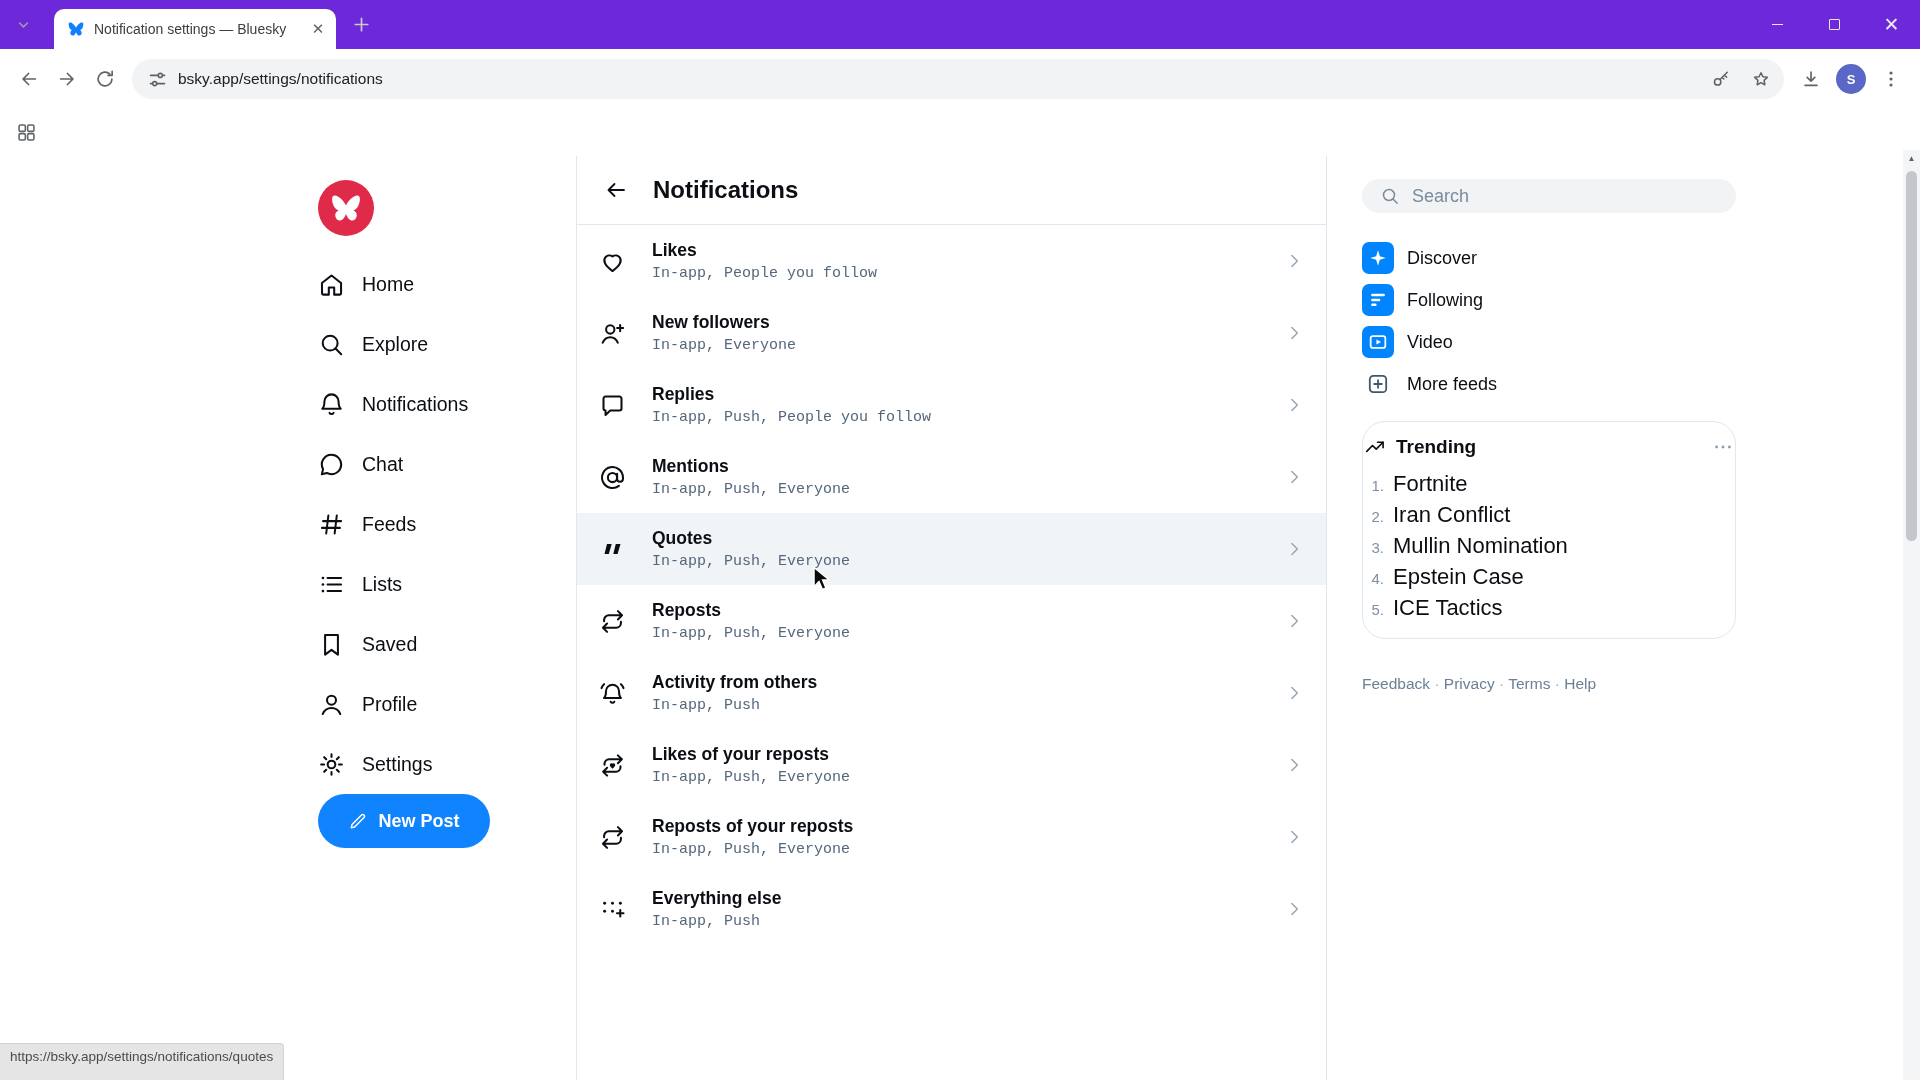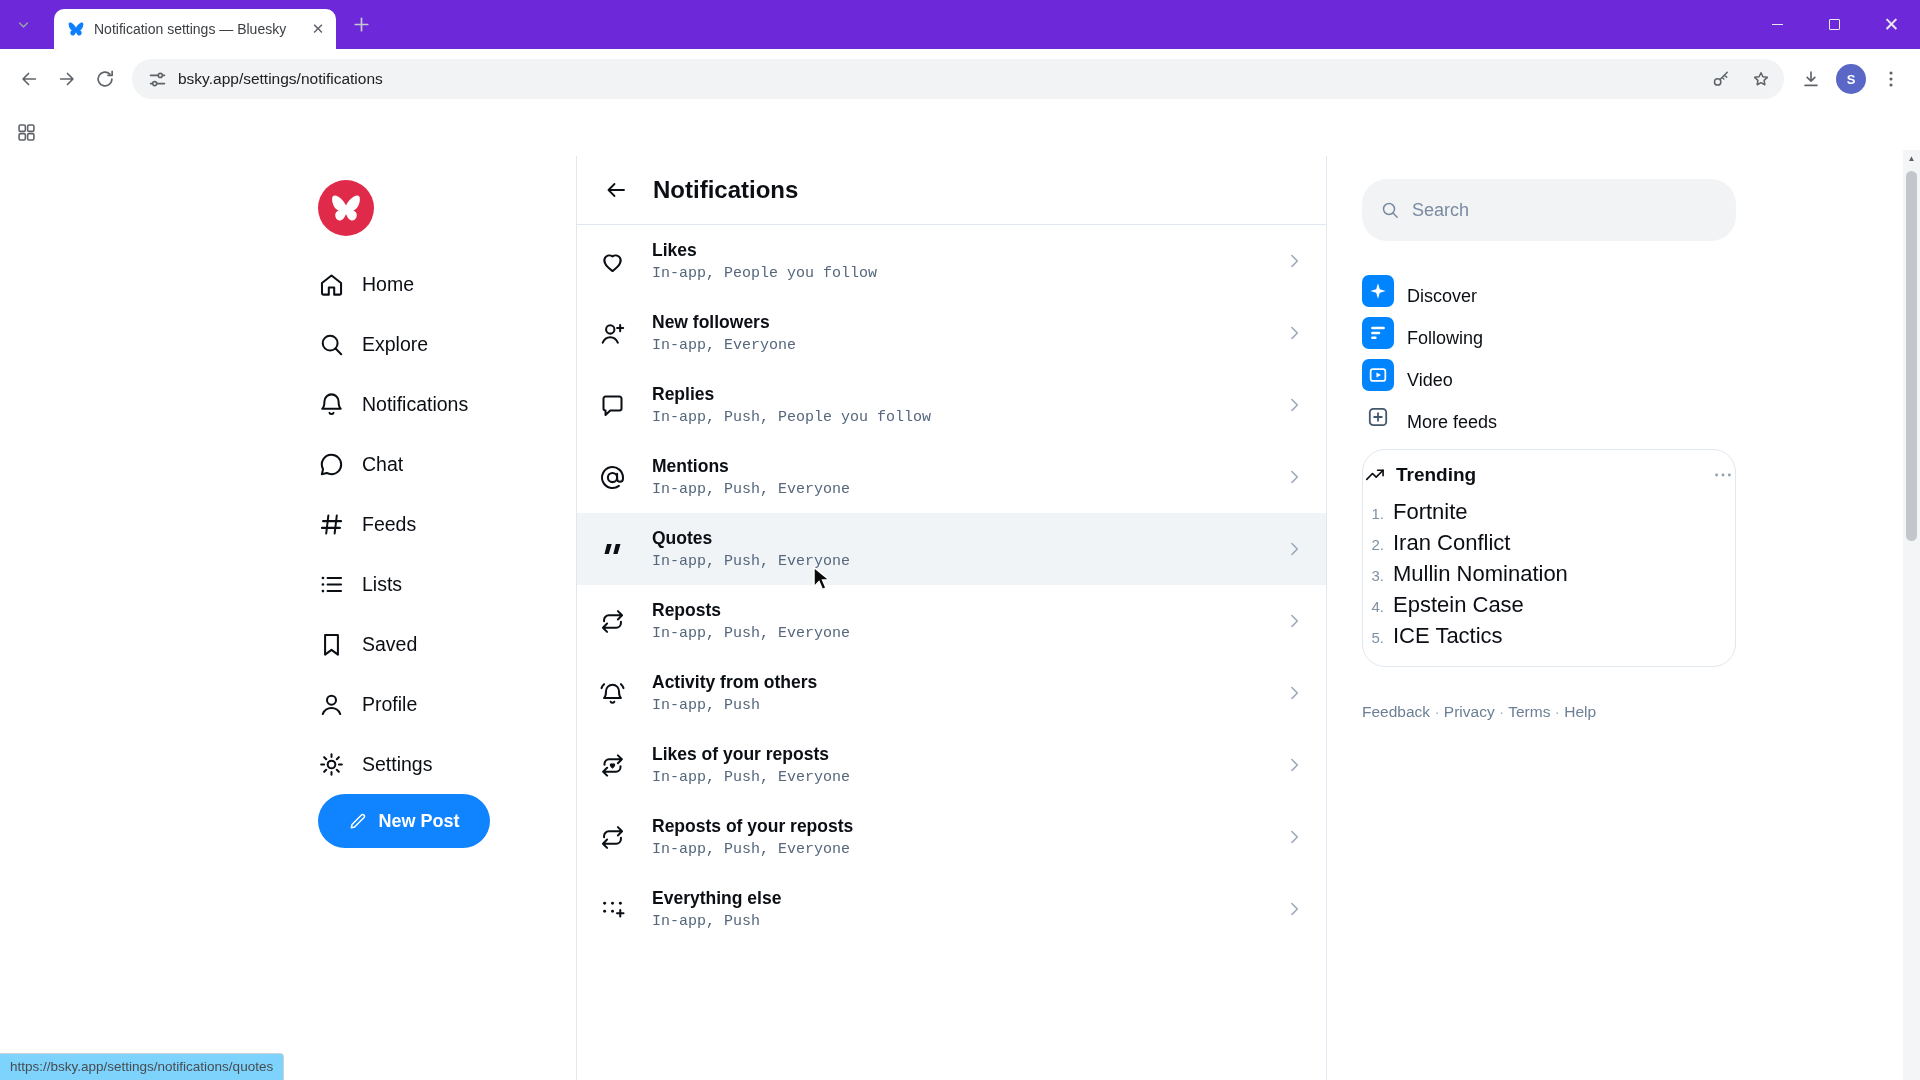--- a/index.html
+++ b/index.html
@@ -58,49 +58,49 @@
   .page-title { font-size:24px; font-weight:700; }
   .row { height:72px; display:flex; align-items:center; gap:26px; padding:0 22px; cursor:pointer; }
   .row.hovered { background:#f1f4f7; }
   .row-icon { width:27px; height:27px; color:#0b0f14; flex:0 0 auto; }
   .row-text { flex:1; min-width:0; }
   .row-title { font-size:17.5px; font-weight:600; color:#0b0f14; }
   .row-sub { font-size:15px; color:#55677c; margin-top:4px;font-family:Liberation Mono, monospace; }
   .chev { width:20px; height:20px; color:#98a6b5; flex:0 0 auto; }
 
   .rightcol { position:absolute; left:1362px; top:0; width:374px; }
-  .search-pill { margin-top:23px; height:62px; border-radius:25px; background:#f1f3f5; display:flex; align-items:center; gap:12px; padding:0 18px; }
+  .search-pill { margin-top:23px; height:34px; border-radius:25px; background:#f1f3f5; display:flex; align-items:center; gap:12px; padding:0 18px; }
   .search-pill .icon { width:20px; height:20px; color:#7a8ba0; flex:0 0 auto; }
   .search-input { border:none; outline:none; background:transparent; font-size:18px; color:#0b0f14; flex:1; min-width:0;
                   font-family:"Liberation Sans", sans-serif; }
   .search-input::placeholder { color:#7a8ba0; }
   .feeds { margin-top:24px; }
-  .feed-row { height:42px; display:flex; align-items:flex-end; gap:13px; cursor:pointer; }
+  .feed-row { height:42px; display:flex; align-items:center; gap:13px; cursor:pointer; }
   .feed-avatar { width:32px; height:32px; border-radius:7px; background:var(--feed-blue,#0085ff); padding:5px; flex:0 0 auto; }
   .feed-label { font-size:18px; font-weight:500; color:#0b0f14; }
   .more-feeds-box { width:32px; height:32px; color:#42576c; padding:4px; flex:0 0 auto; }
   .trending-card { margin-top:16px; border:1px solid #e1e7ee; border-radius:23px; padding:14px 1px 14px; }
   .tc-head { display:flex; align-items:center; gap:10px; }
   .tc-icon { width:22px; height:22px; color:#0b0f14; }
   .tc-title { font-size:19px; font-weight:700; }
   .tc-menu { margin-left:auto; width:22px; height:22px; color:#8fa0b2; }
   .tc-list { margin-top:10px; }
   .tc-item { display:flex; gap:9px; padding:2.6px 0; align-items:baseline; cursor:pointer; }
   .tc-num { color:#7e90a3; font-size:15px; min-width:20px; text-align:right; }
   .tc-text { font-size:22px; font-weight:500; color:#0b0f14; }
   .rc-footer { margin-top:36px; font-size:15.5px; color:#6b7f95; }
   .rc-footer span { cursor:pointer; }
   .rc-footer span + span::before { content:" · "; color:#9fb0c0; cursor:default; }
 
   
   .scrollbar { position:absolute; top:150px; right:0; bottom:0; width:17px; background:#f4f5f6; }
   .sb-arrow { height:17px; display:flex; align-items:center; justify-content:center; font-size:8px; color:#585f66; }
   .sb-thumb { position:absolute; left:3px; right:3px; top:21px; height:370px; background:#c3c7cc; border-radius:6px; }
-  .status-pill { position:absolute; left:0; bottom:0; background:#7dd3fc; border:1px solid #cfd3d8; border-left:none; border-bottom:none;
-                 border-top-right-radius:4px; padding:5px 10px 6px; font-size:13.5px; color:#474c51; z-index:40; }
+  .status-pill { position:absolute; left:0; bottom:0; background:#e5e5e5; border:1px solid #cfd3d8; border-left:none; border-bottom:none;
+                 border-top-right-radius:4px; padding:5px 10px 16px; font-size:13.5px; color:#474c51; z-index:40; }
   .cursor { position:absolute; left:812px; top:566px; z-index:60; pointer-events:none; }
 </style>
 </head>
 <body>
 
 <div class="tabstrip">
   <div class="tab-search" data-icon="chevron-down-icon">
       <svg viewBox="0 0 24 24" fill="none" stroke="currentColor" stroke-width="1.8" stroke-linecap="round" stroke-linejoin="round">
         <path d="m7 10 5 5 5-5"></path>
       </svg>

